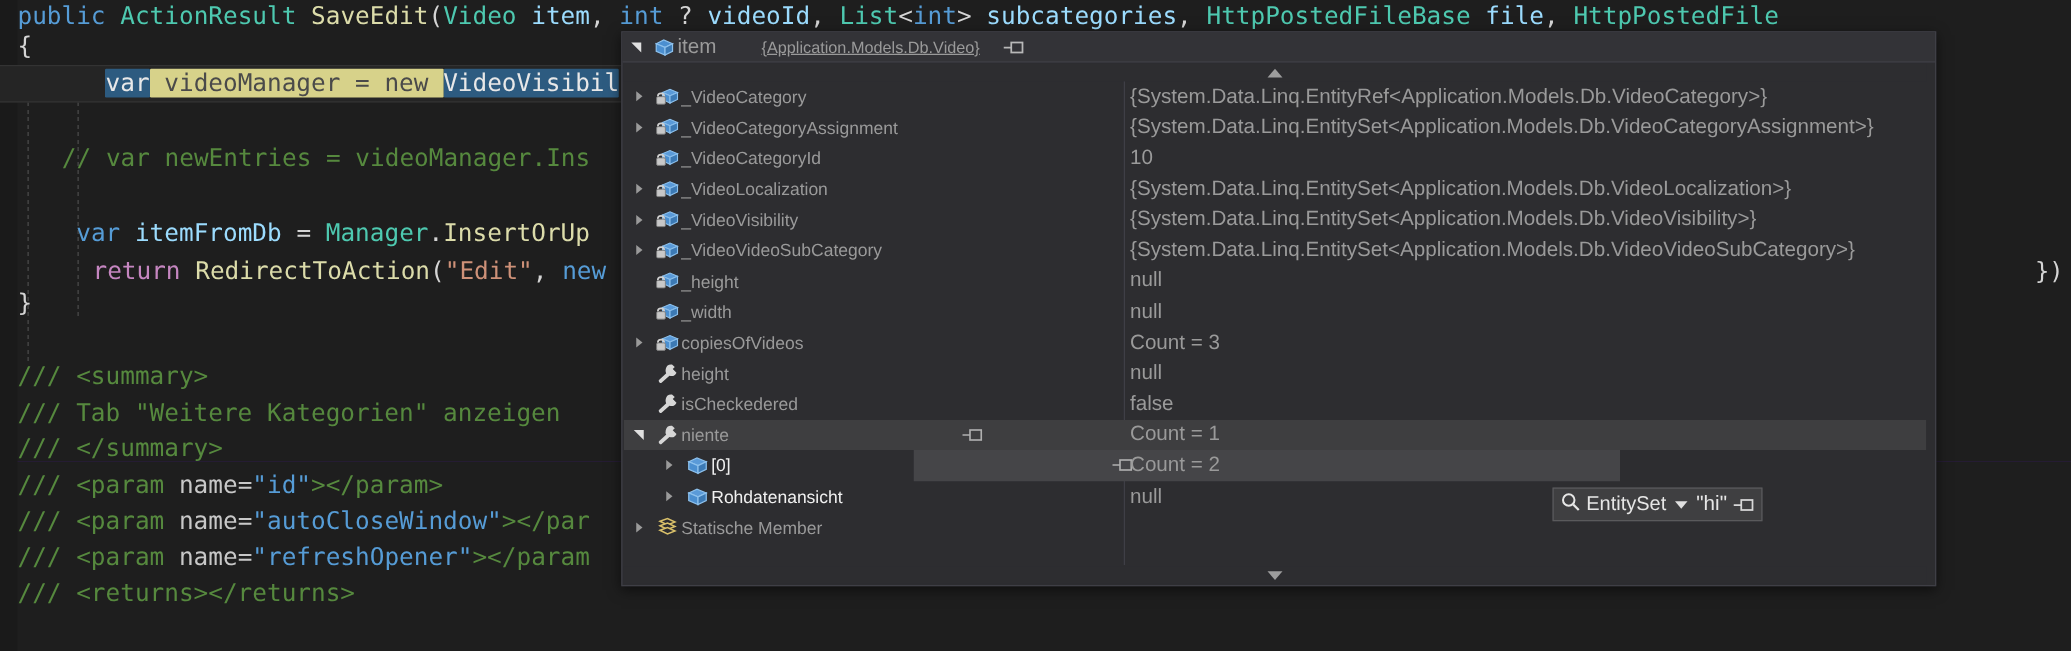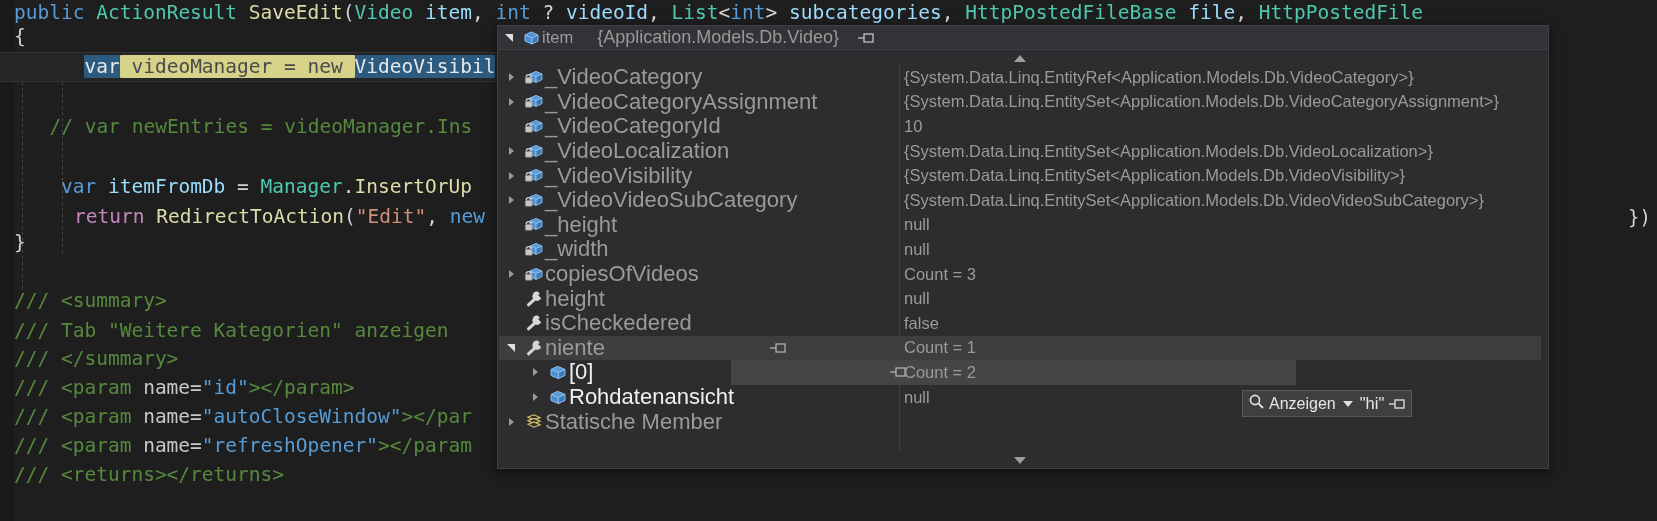--- a/index.html
+++ b/index.html
@@ -56,34 +56,34 @@
     background:#333337; display:flex; align-items:center;
     border-bottom:1px solid #3f3f46;
   }
   .dt-exp-glyph { width:22px; height:24px; display:flex; align-items:center; justify-content:center; }
   .tri-rt { width:0;height:0;border-top:4px solid transparent;border-bottom:4px solid transparent;border-left:5px solid #9a9a9a; }
   .tri-up-s { width:0;height:0;border-left:6px solid transparent;border-right:6px solid transparent;border-bottom:7px solid #9d9d9d; }
   .tri-dn-s { width:0;height:0;border-left:6px solid transparent;border-right:6px solid transparent;border-top:7px solid #9d9d9d; }
 
   .ic { width:22px; height:20px; flex:0 0 22px; display:flex; align-items:center; justify-content:center; }
   .dt-name { color:#9a9a9a; font-size:16.5px; white-space:nowrap; }
-  .dt-type { color:#9a9a9a; font-size:18px; margin-left:24px; white-space:nowrap; }
+  .dt-type { color:#9a9a9a; font-size:13px; margin-left:36px; white-space:nowrap;text-decoration:underline; }
 
   .dt-scrollup, .dt-scrolldn {
     position:absolute; left:1px; width:1042px; height:14px;
     background:#2d2d30; display:flex; align-items:center; justify-content:center;
   }
   .dt-scrollup { top:25px; }
   .dt-scrolldn { bottom:1px; }
 
   .dt-body { position:absolute; left:1px; top:39px; width:1042px; bottom:16px; overflow:hidden; }
   .dt-row { position:relative; height:24.6px; display:flex; align-items:center; white-space:nowrap; }
   .dt-row.selected { background:#3e3e40; }
   .dt-expander { width:24px; height:24px; display:flex; align-items:center; justify-content:center; flex:0 0 24px; }
-  .dt-label { color:#9a9a9a; font-size:22px; flex:0 0 auto; }
+  .dt-label { color:#9a9a9a; font-size:14px; flex:0 0 auto; }
   .dt-label.bright { color:#f0f0f0; }
   .dt-valcell { position:absolute; left:405px; top:0; height:100%; display:flex; align-items:center; }
   .dt-value { color:#9a9a9a; font-size:16.5px; }
   .dt-divider { position:absolute; left:400px; top:0; bottom:0; width:1px; background:#3f3f46; }
 
   
   .viz {
     position:absolute; left:744px; top:364px; height:27px;
     background:#3f3f41; border:1px solid #5a5a5c;
     display:flex; align-items:center; padding:0 5px; gap:4px; z-index:20;
@@ -445,21 +445,21 @@
       <span class="tri-dn-s"></span>
     </div>
 
     <div class="viz">
       <span>
         <svg width="17" height="17" viewBox="0 0 17 17">
             <circle cx="7" cy="7" r="4.6" fill="none" stroke="#e6e6e6" stroke-width="1.6"></circle>
             <line x1="10.6" y1="10.6" x2="15" y2="15" stroke="#e6e6e6" stroke-width="1.8"></line>
           </svg>
       </span>
-      <span class="viz-text">Anzeigen</span>
+      <span class="viz-text">EntitySet</span>
       <span class="viz-caret"></span>
       <span class="viz-val">"hi"</span>
       <span class="pin-ic">
         <svg width="18" height="16" viewBox="0 0 18 16">
             <rect x="7" y="4" width="9" height="8" fill="none" stroke="#d8d8d8" stroke-width="1.4"></rect>
             <line x1="1" y1="8" x2="7" y2="8" stroke="#d8d8d8" stroke-width="1.4"></line>
           </svg>
       </span>
     </div>
 

